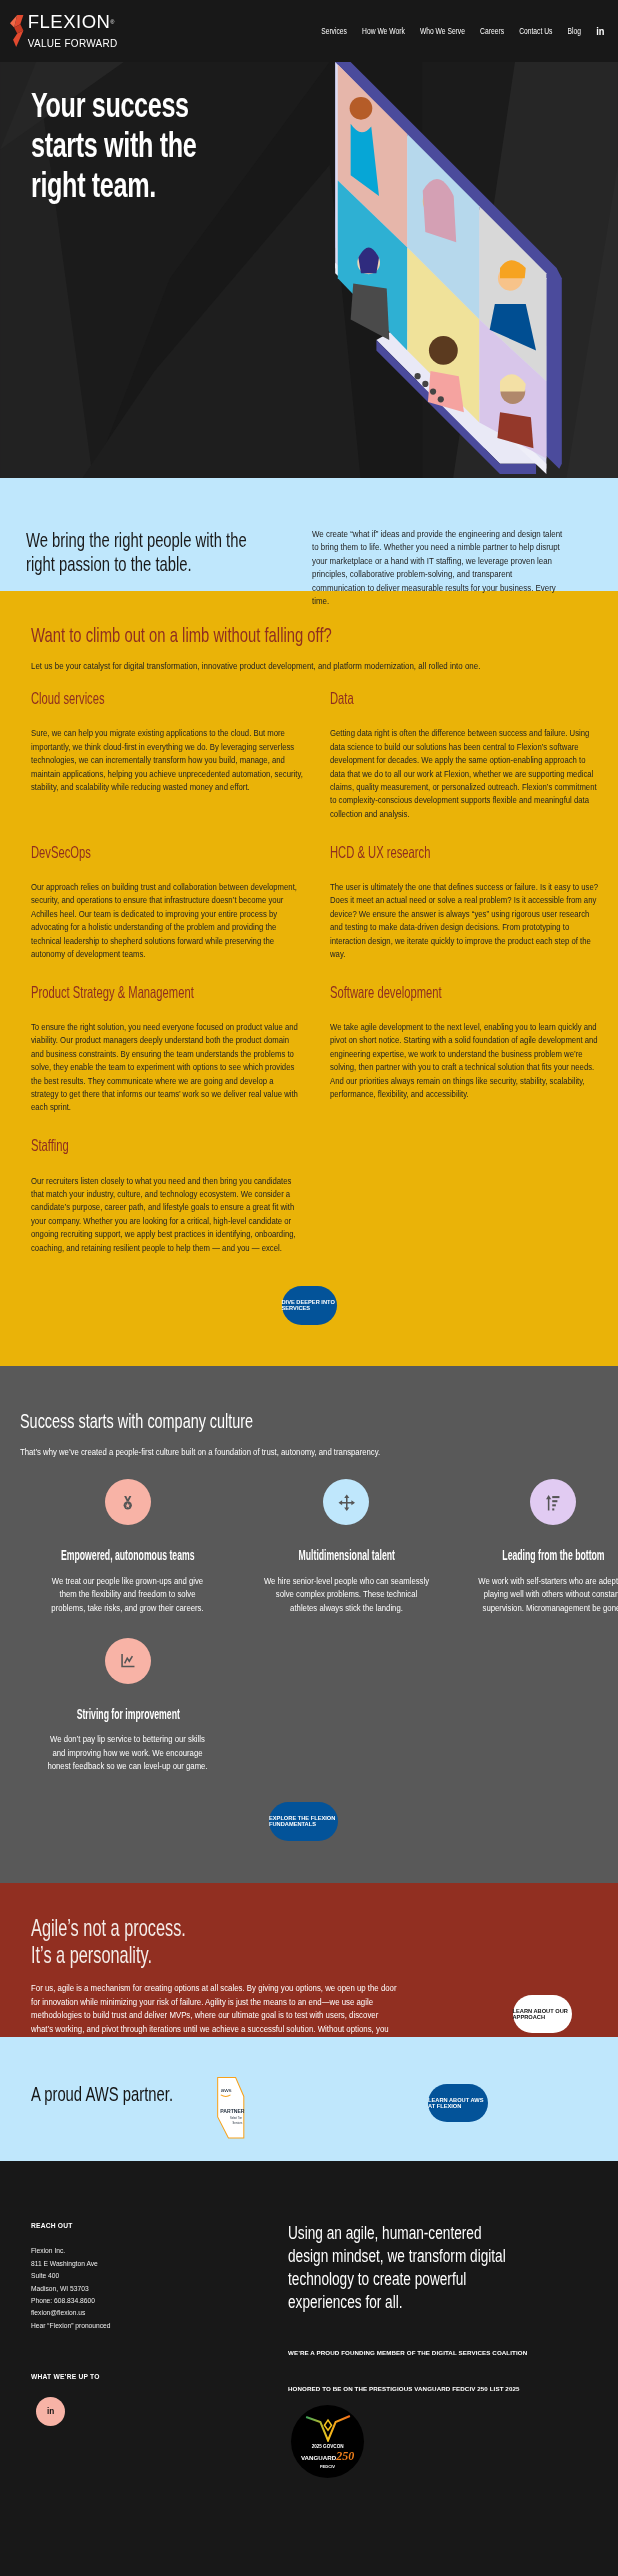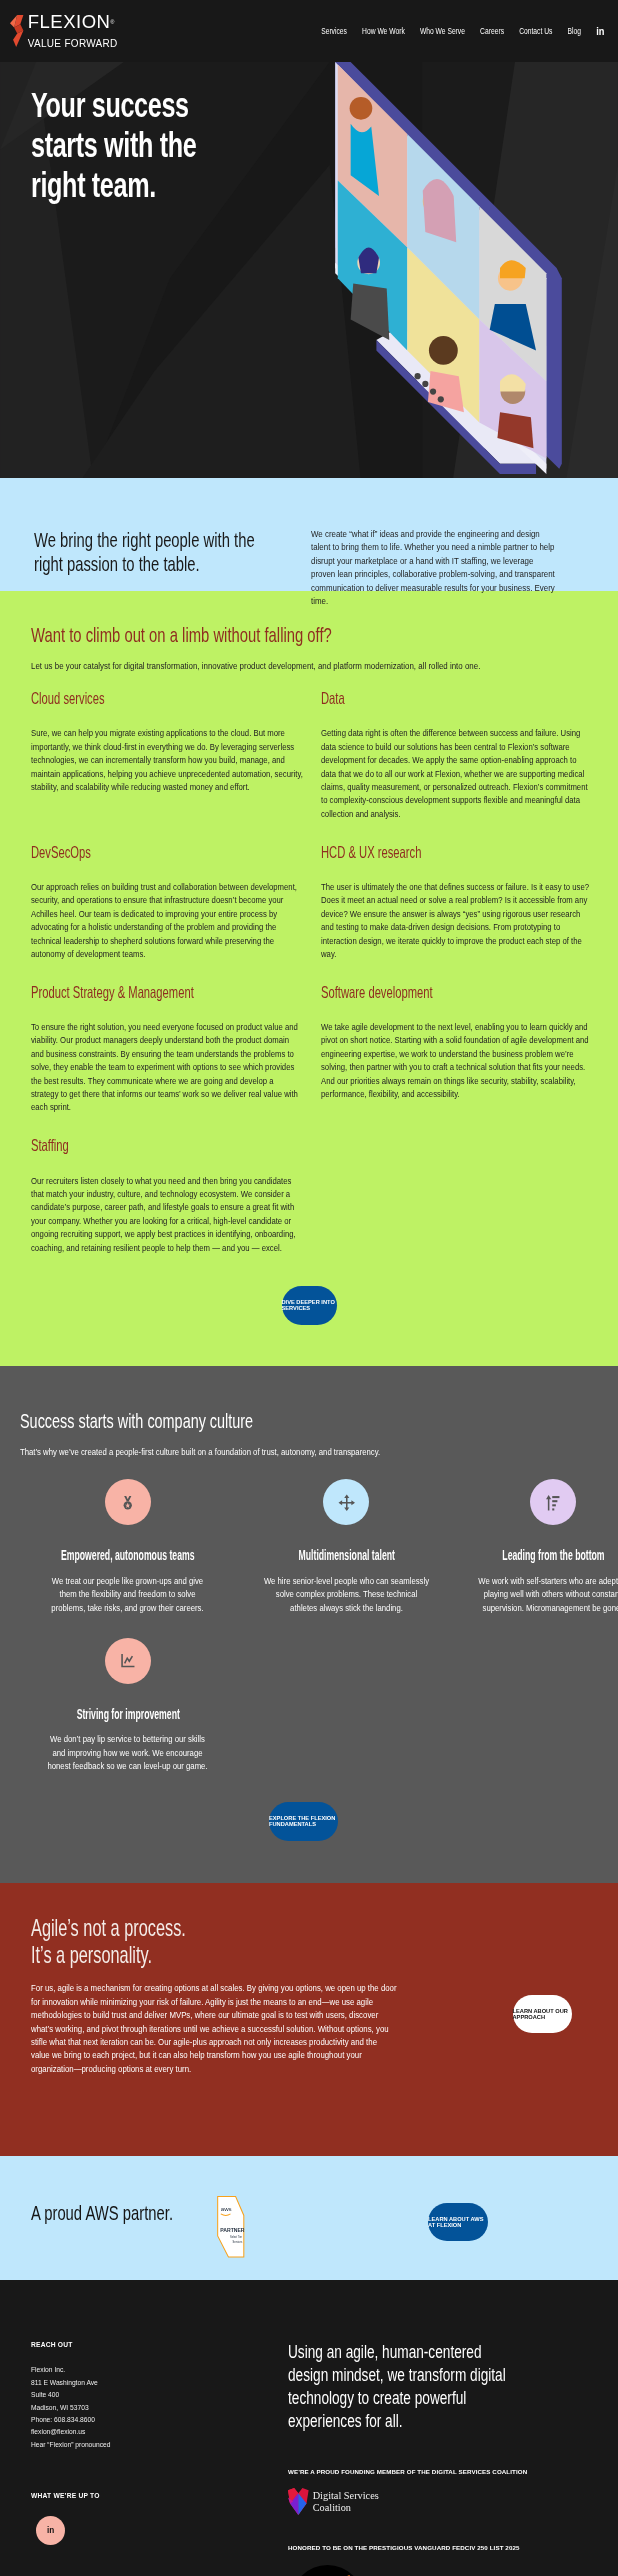--- a/index.html
+++ b/index.html
@@ -20,49 +20,49 @@
   .nav a { text-decoration: none; color: #fff; }
   .nav .li { font-weight: 700; font-size: 11.3px; }
 
   
   .hero { position: relative; height: 416px; overflow: hidden; background: #ec4899; }
   .hero svg.bg { position: absolute; inset: 0; }
   .hero-title { position: absolute; left: 31px; top: 23px; width: 185px; color: #fff; font-size: 35px; line-height: 40px; font-weight: 700; letter-spacing: -0.5px; transform: scaleX(0.72); transform-origin: left top; width: 258px; }
   .monitor { position: absolute; left: 330px; top: 0; width: 237px; height: 412px; }
 
   
-  .intro { background: #bfe7fc; height: 113px; display: flex; padding: 0 34px; align-items: flex-start; padding-top: 50px; }
+  .intro { background: #bfe7fc; height: 113px; display: flex; padding: 0 26px; align-items: flex-start; padding-top: 50px; }
   .intro h2 { width: 278px; font-size: 20.6px; line-height: 24px; font-weight: 400; color: #1a1a1a; transform: scaleX(0.72); transform-origin: left top; width: 371px; margin-right: -93px; }
   .intro p { width: 273px; font-size: 8.8px; line-height: 13.4px; color: #1e1e1e; margin-left: 31px; transform: scaleX(0.9); transform-origin: left top; width: 299px; }
 
   
-  .services { background: #bef264; padding: 31px 31px 20.6px 31px; }
+  .services { background: #eab308; padding: 31px 31px 20.6px 31px; }
   .services h2 { color: #8f2e20; font-size: 20.6px; font-weight: 400; line-height: 25px; transform: scaleX(0.72); transform-origin: left top; }
   .services .lead { font-size: 8.8px; line-height: 12.4px; margin-top: 13.4px; color: #222; transform: scaleX(0.9); transform-origin: left top; white-space: nowrap; }
-  .svc-grid { display: grid; grid-template-columns: 272px 272px; column-gap: 18px; margin-top: 15.5px; }
+  .svc-grid { display: grid; grid-template-columns: 272px 272px; column-gap: 27px; margin-top: 15.5px; }
   .svc { margin-bottom: 20.6px; }
   .svc h3 { color: #8f2e20; font-size: 16.5px; font-weight: 400; line-height: 20.6px; transform: scaleX(0.68); transform-origin: left top; white-space: nowrap; margin-bottom: 18.5px; }
   .svc p { font-size: 8.8px; line-height: 13.4px; color: #222; transform: scaleX(0.88); transform-origin: left top; width: 309px; }
   .btn { display: inline-flex; align-items: center; justify-content: center; border-radius: 19.6px; font-size: 6.7px; font-weight: 700; letter-spacing: 0; text-decoration: none; }
   .btn-blue { background: #035399; color: #fff; }
   .btn-white { background: #fff; color: #111; }
   .center { display: flex; justify-content: center; }
 
   
   .culture { background: #595959; padding: 42px 31px 42px 20px; color: #fff; }
   .culture h2 { font-size: 20.6px; line-height: 25px; font-weight: 400; transform: scaleX(0.7); transform-origin: left top; white-space: nowrap; }
   .culture .sub { font-size: 8.8px; line-height: 12.4px; margin-top: 13.4px; transform: scaleX(0.88); transform-origin: left top; white-space: nowrap; }
   .cult-grid { display: grid; grid-template-columns: repeat(3, 1fr); column-gap: 15.5px; margin-top: 20.6px; }
   .cult { text-align: center; display: flex; flex-direction: column; align-items: center; margin-bottom: 23px; }
   .cult-icon { width: 46px; height: 46px; border-radius: 50%; display: flex; align-items: center; justify-content: center; margin: 0 0 21.6px 0; }
   .cult h3 { font-size: 14px; line-height: 16.5px; font-weight: 700; transform: scaleX(0.62); white-space: nowrap; margin-bottom: 11.3px; }
   .cult p { font-size: 8.8px; line-height: 13.4px; width: 191px; transform: scaleX(0.88); }
 
   
-  .agile { background: #912f21; padding: 31px 31px 31px 31px; color: #fff; display: flex; height: 273px; }
+  .agile { background: #912f21; padding: 31px 31px 31px 31px; color: #fff; display: flex; height: 154px; }
   .agile-left { width: 371px; }
   .agile h2 { font-size: 24px; line-height: 27px; font-weight: 400; color: #f4ece8; transform: scaleX(0.68); transform-origin: left top; white-space: nowrap; }
   .agile p { font-size: 8.8px; line-height: 13.4px; margin-top: 14.4px; transform: scaleX(0.89); transform-origin: left top; width: 412px; }
   .agile-right { flex: 1; display: flex; justify-content: flex-end; padding-top: 81px; padding-right: 15.5px; }
 
   
   .aws { background: #bfe7fc; height: 124px; display: flex; align-items: center; padding: 0 31px; position: relative; }
   .aws h2 { font-size: 20.6px; font-weight: 400; color: #151515; transform: scaleX(0.72); transform-origin: left center; white-space: nowrap; width: 170px; margin-top: -10.3px; }
   .aws-badge { position: absolute; left: 217px; top: 40px; width: 28px; height: 62px; }
   .aws-btn { position: absolute; left: 428px; top: 47px; }
@@ -304,33 +304,20 @@
         <div>Phone: 608.834.8600</div>
         <div><a href="#">flexion@flexion.us</a></div>
         <div><a href="#">Hear “Flexion” pronounced</a></div>
       </div>
       <div class="foot-h" style="margin-top:41px;">WHAT WE’RE UP TO</div>
       <a href="#" class="li-circle" style="text-decoration:none;">in</a>
     </div>
     <div class="foot-right">
       <div class="tagline">Using an agile, human-centered design mindset, we transform digital technology to create powerful experiences for all.</div>
       <div class="foot-label">WE’RE A PROUD FOUNDING MEMBER OF THE DIGITAL SERVICES COALITION</div>
-      <div class="dsc">
-        <svg width="20.6" height="27" viewBox="0 0 40 52">
-          <polygon points="0,4 12,0 20,10 28,0 40,4 36,30 20,52 4,30" fill="#d9143d"></polygon>
-          <polygon points="0,4 12,0 20,10 4,30" fill="#e31b3d"></polygon>
-          <polygon points="4,30 20,10 20,52" fill="#7a1fd1"></polygon>
-          <polygon points="20,10 36,30 20,52" fill="#2563eb"></polygon>
-          <polygon points="0,18 4,30 10,26" fill="#c2189c"></polygon>
-        </svg>
-        <div class="dsc-text">
-          <div>Digital Services</div>
-          <div>Coalition</div>
-        </div>
-      </div>
       <div class="foot-label" style="margin-top:29px;">HONORED TO BE ON THE PRESTIGIOUS VANGUARD FEDCIV 250 LIST 2025</div>
       <div class="vanguard">
         <svg width="46" height="28" viewBox="0 0 90 55">
           <defs>
               <linearGradient id="vg" x1="0" x2="1">
                 <stop offset="0" stop-color="#3aa25a"></stop>
                 <stop offset="0.5" stop-color="#f6c21b"></stop>
                 <stop offset="1" stop-color="#f06a1a"></stop>
               </linearGradient>
             </defs>

